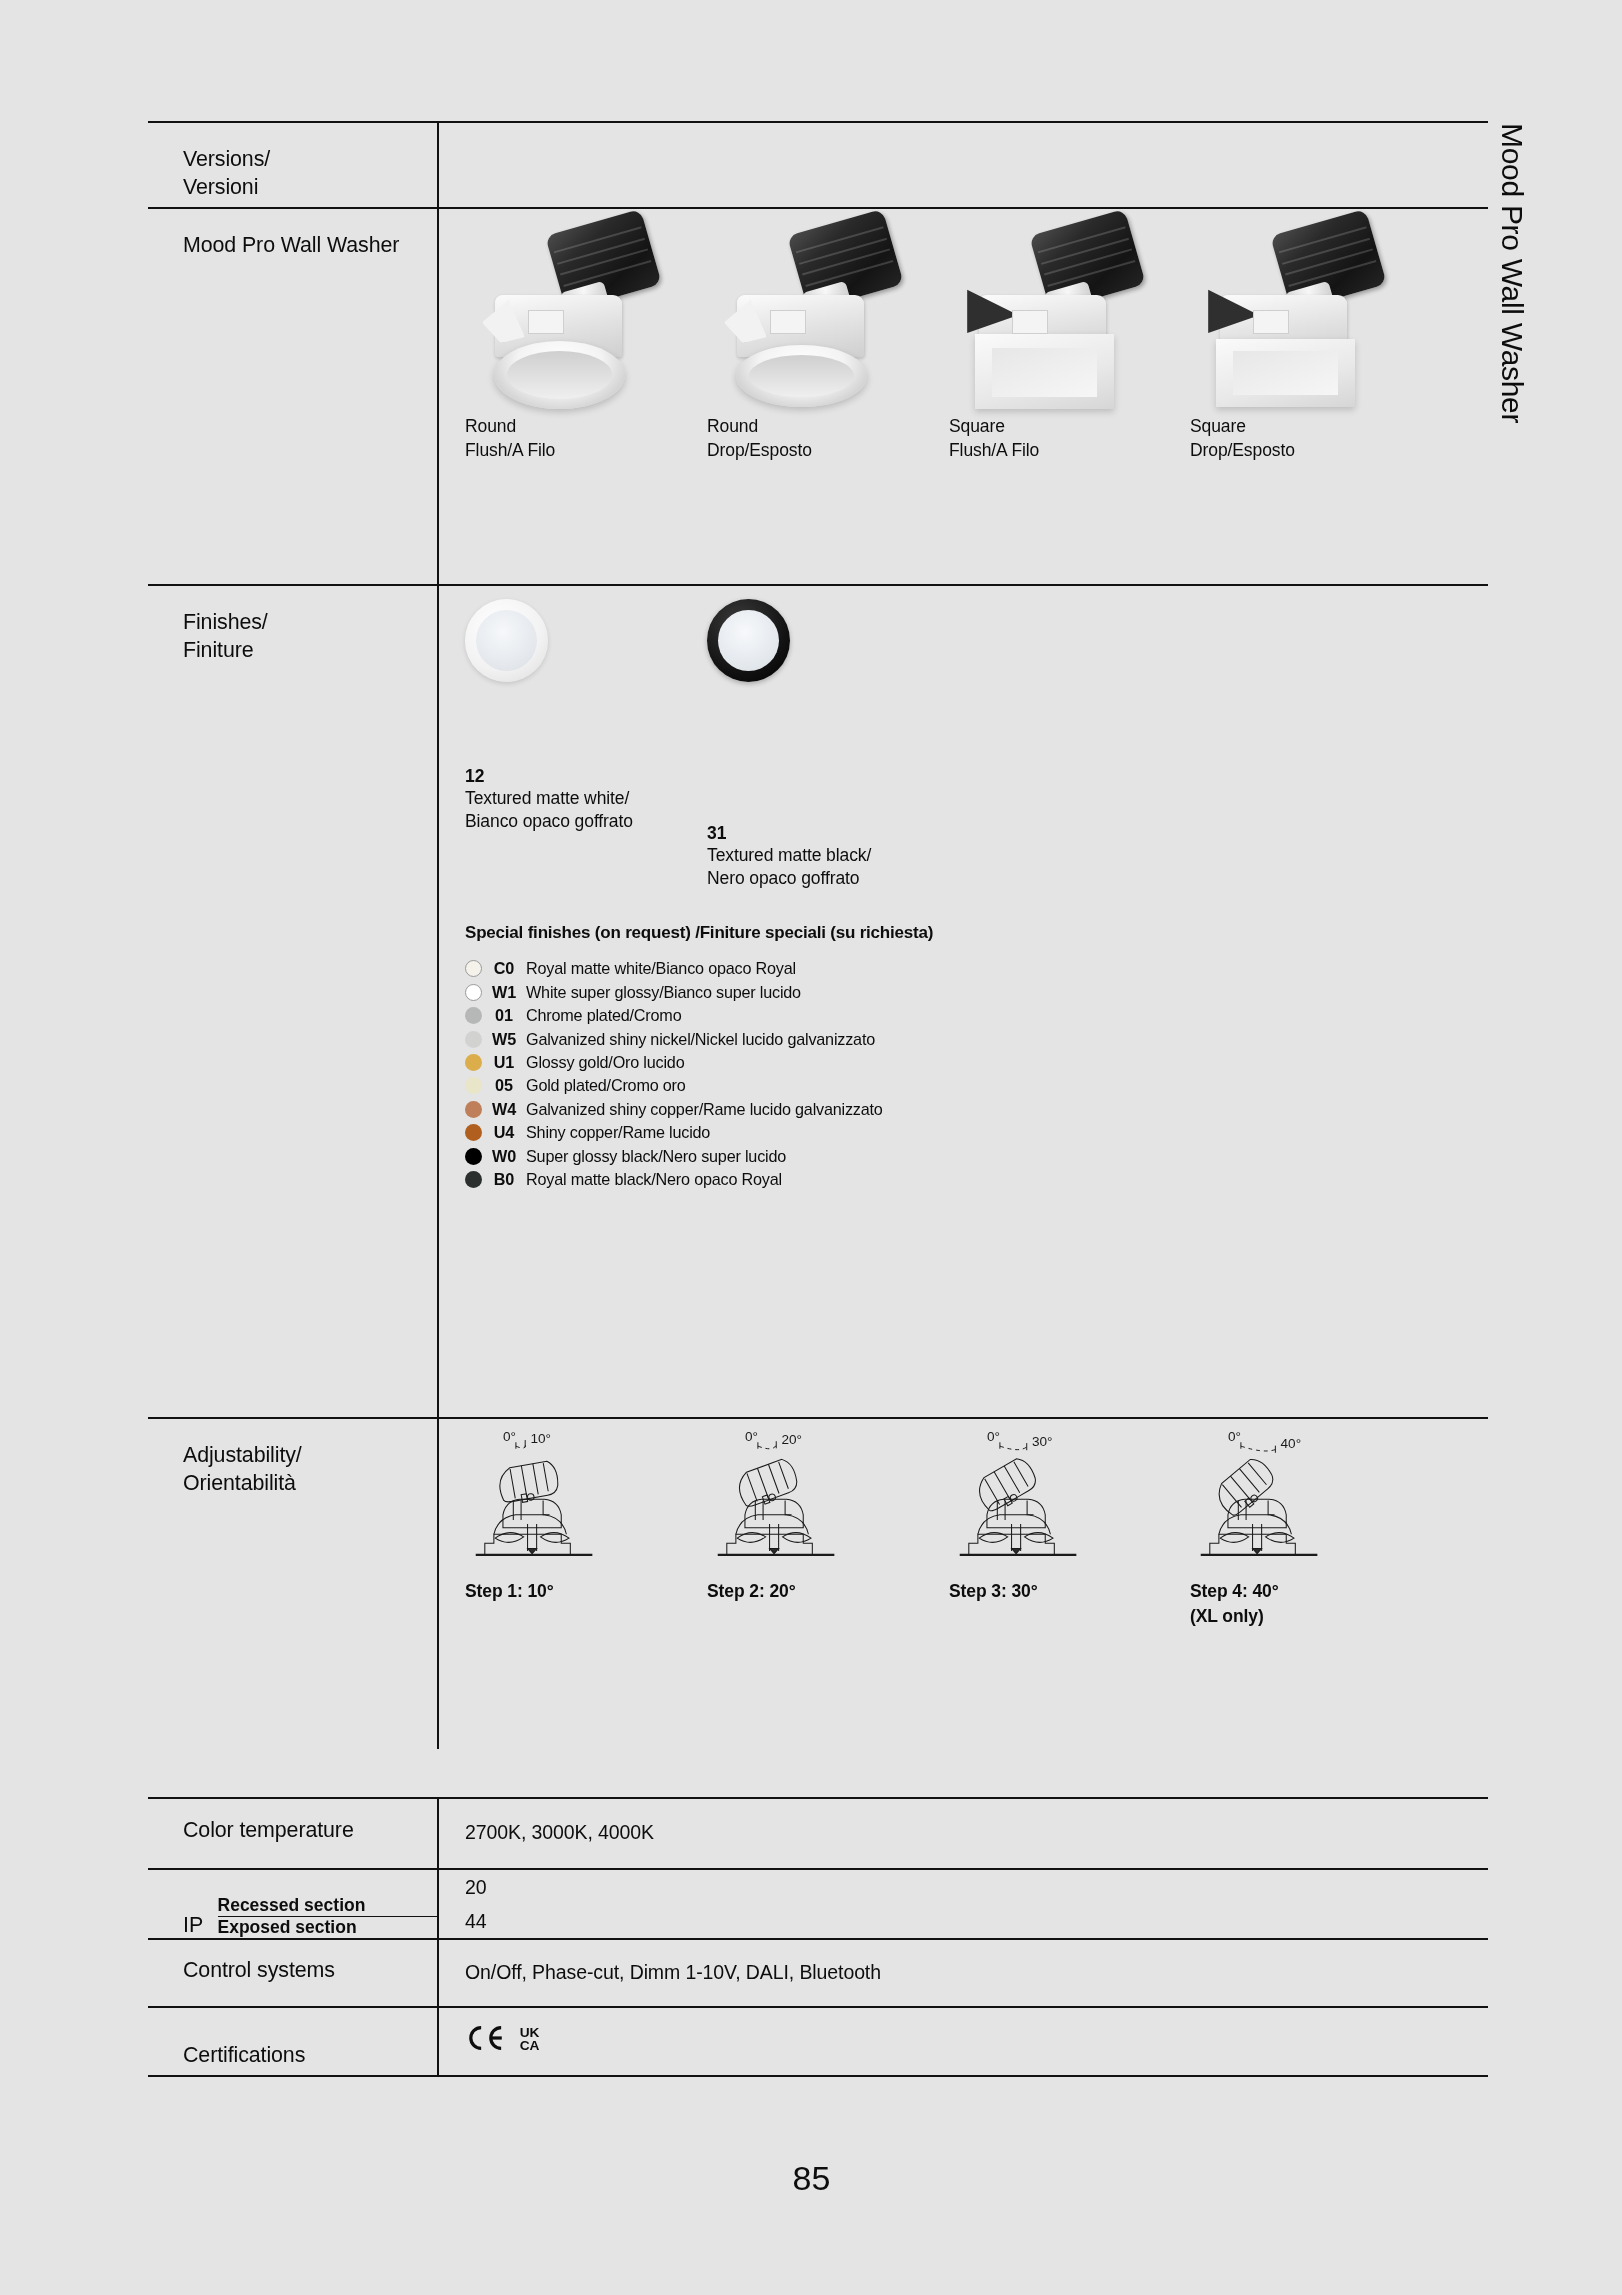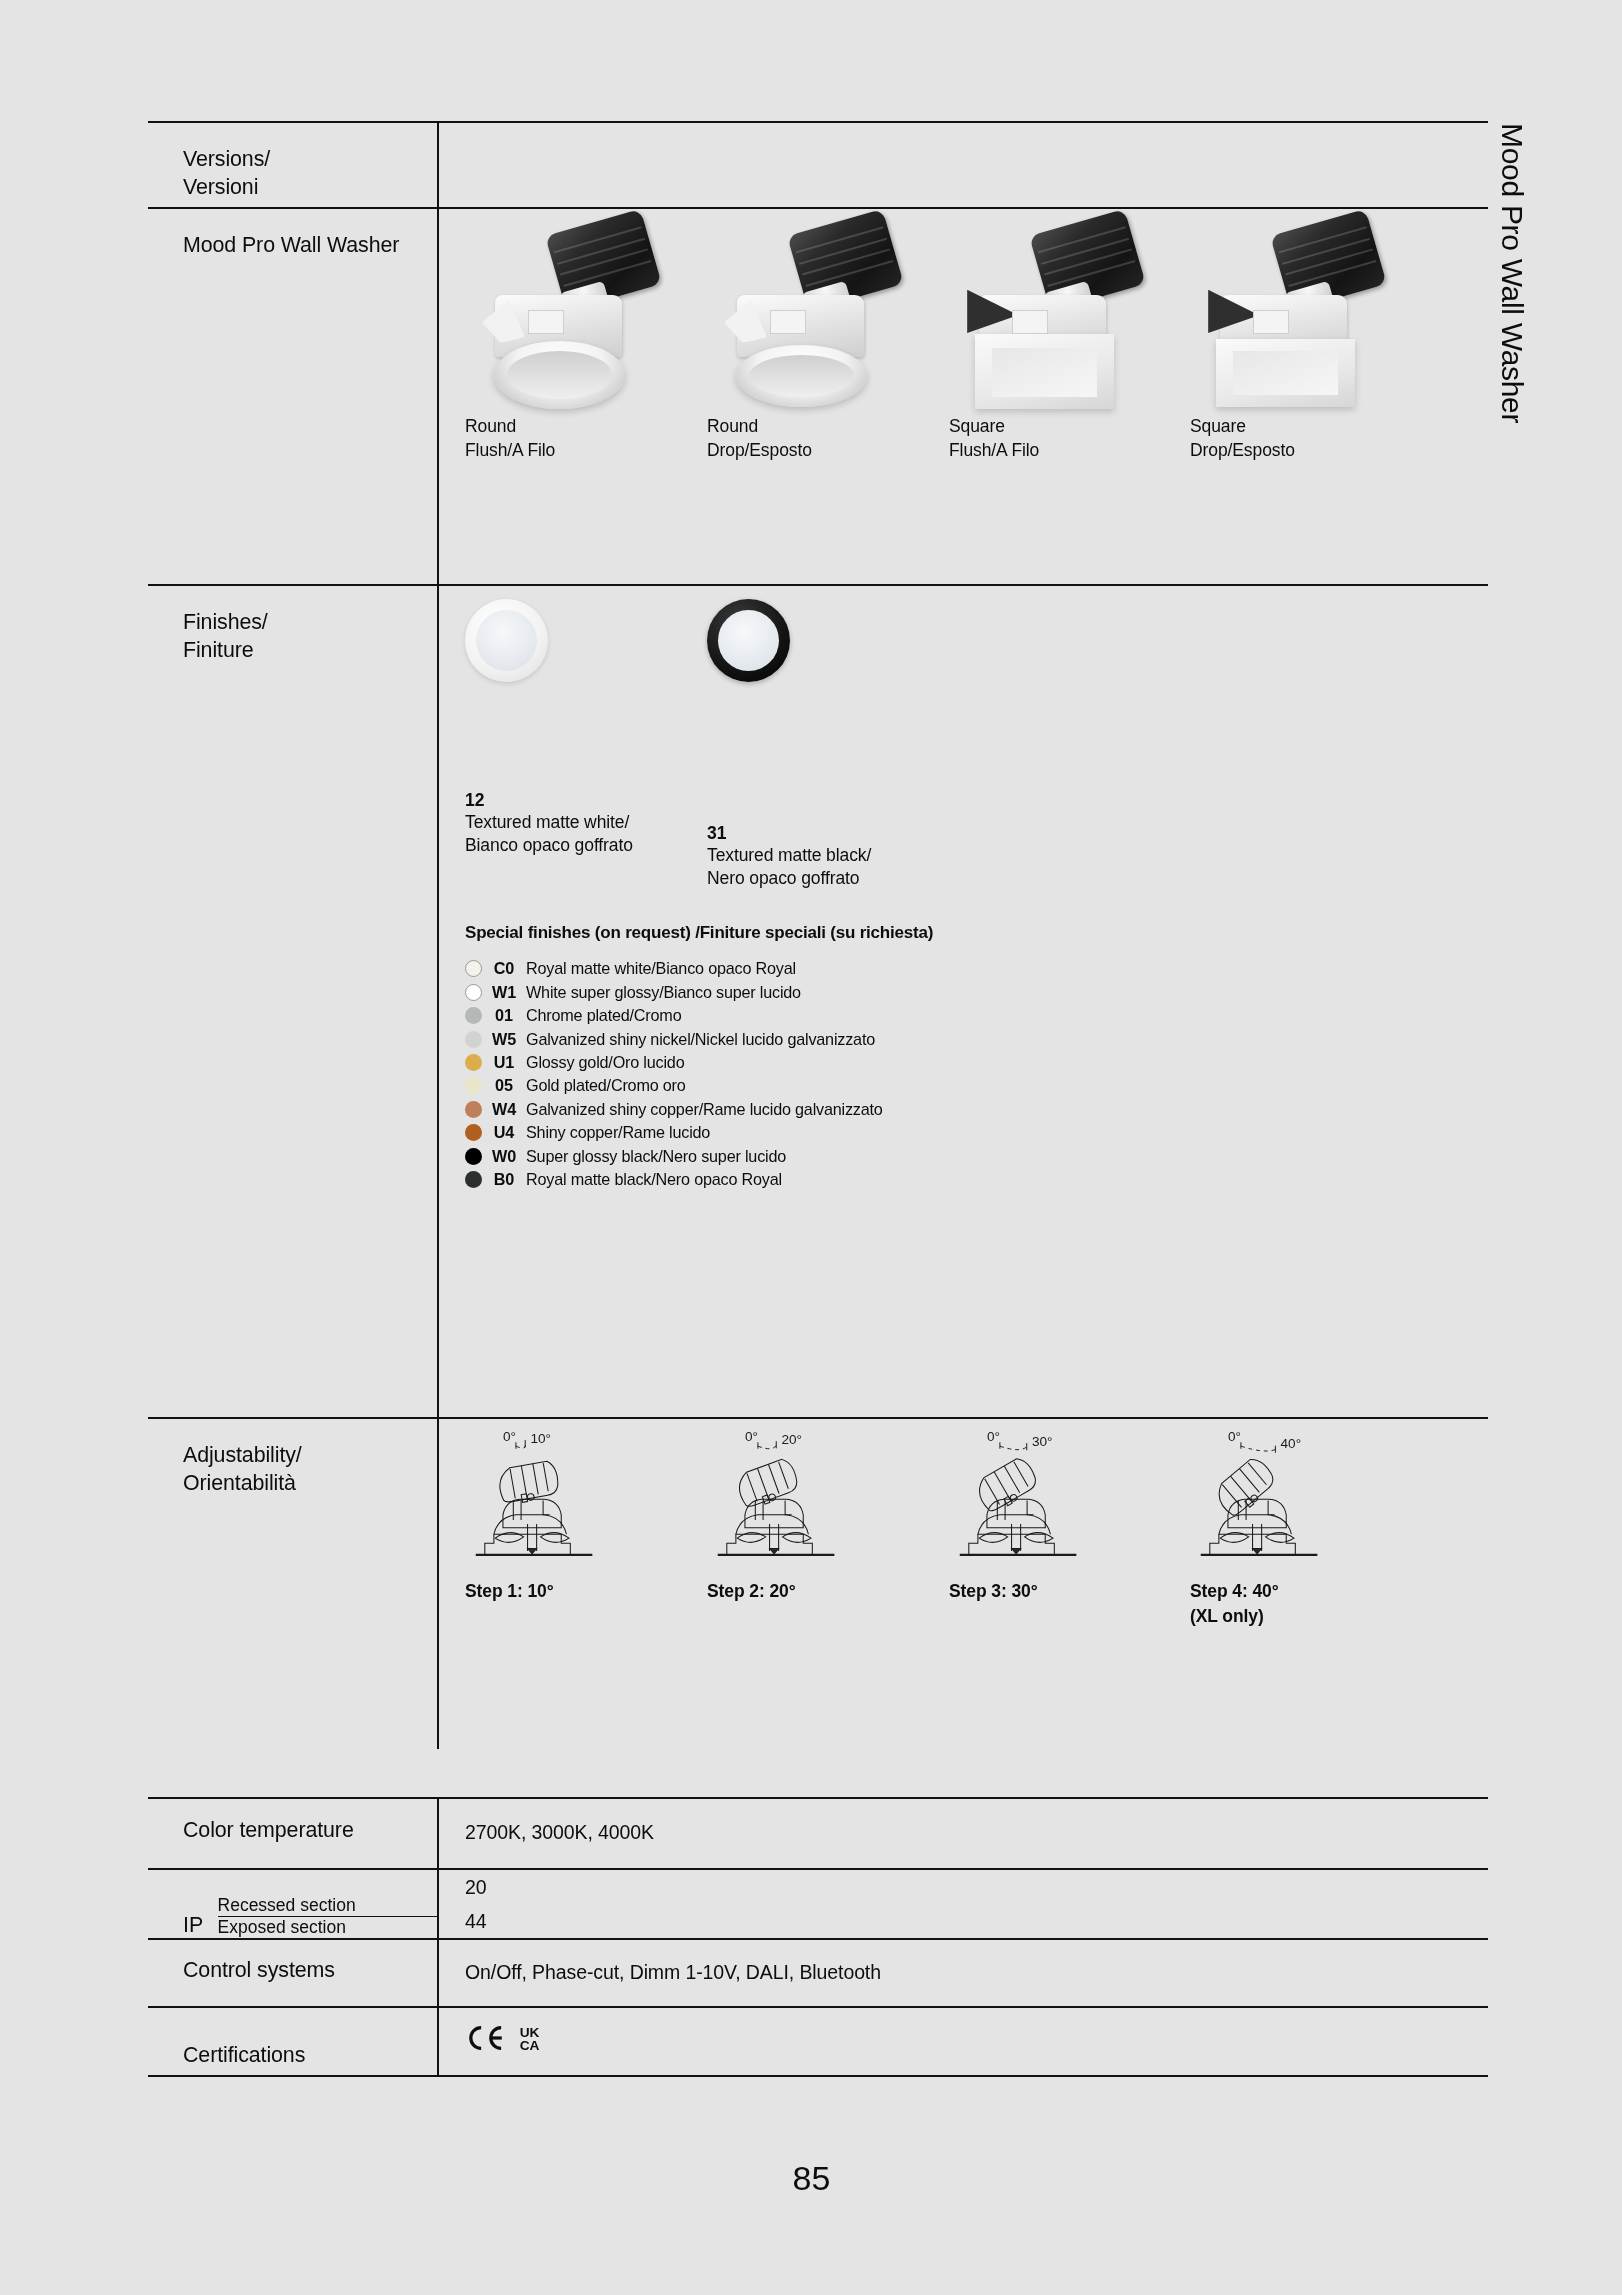--- a/index.html
+++ b/index.html
@@ -53,21 +53,21 @@
   .r-ip{height:68px;}
   .r-ctrl{height:66px;}
   .r-cert{height:67px;}
 
   .valtxt{font-size:19.5px;font-weight:500;letter-spacing:-0.1px;padding-top:2.6px;}
 
   
   .ip-lbl{display:flex;align-items:flex-end;padding:12px 0 0 35px;}
   .ip-key{font-size:21.4px;display:flex;align-items:center;padding-right:14.3px;}
   .ip-sub{flex:1;display:flex;flex-direction:column;}
-  .ip-sub div{flex:1;display:flex;align-items:center;font-size:17.5px;font-weight:400;}
+  .ip-sub div{flex:1;display:flex;align-items:center;font-size:17.5px;font-weight:700;}
   .ip-sub div:first-child{border-bottom:1.3px solid #111;}
   .ip-val{display:flex;flex-direction:column;padding:0 0 0 26px;}
   .ip-val div{flex:1;display:flex;align-items:center;font-size:19.5px;font-weight:500;}
 
   
   .shelf{position:absolute;left:26px;top:0;right:0;bottom:0;}
   .pcell{position:absolute;top:5.2px;width:240px;}
   .pimg{height:201px;position:relative;}
   .pcap{font-size:17.5px;font-weight:500;line-height:1.35;letter-spacing:-0.1px;}
 
@@ -252,21 +252,21 @@
     <div class="row r-finishes">
       <div class="lbl">
         <div class="lbl-txt">Finishes/</div>
         <div class="lbl-txt">Finiture</div>
       </div>
       <div class="val" style="padding-left:0;padding-top:0">
 
         <div class="fin-row">
           <div style="position:absolute;left:0;top:6.5px;width:195px">
             <div class="fswatch white"></div>
-            <div style="margin-top:108px">
+            <div style="margin-top:84px">
               <div class="fcode">12</div>
               <div class="fdesc">Textured matte white/</div>
               <div class="fdesc">Bianco opaco goffrato</div>
             </div>
           </div>
           <div style="position:absolute;left:242px;top:6.5px;width:195px">
             <div class="fswatch black"></div>
             <div style="margin-top:141px">
               <div class="fcode">31</div>
               <div class="fdesc">Textured matte black/</div>

